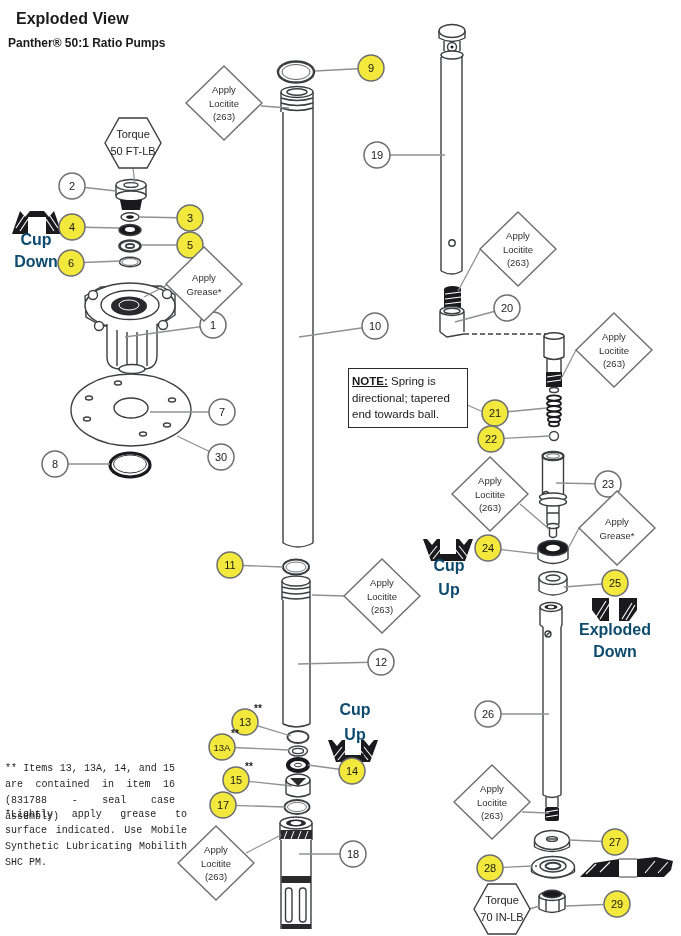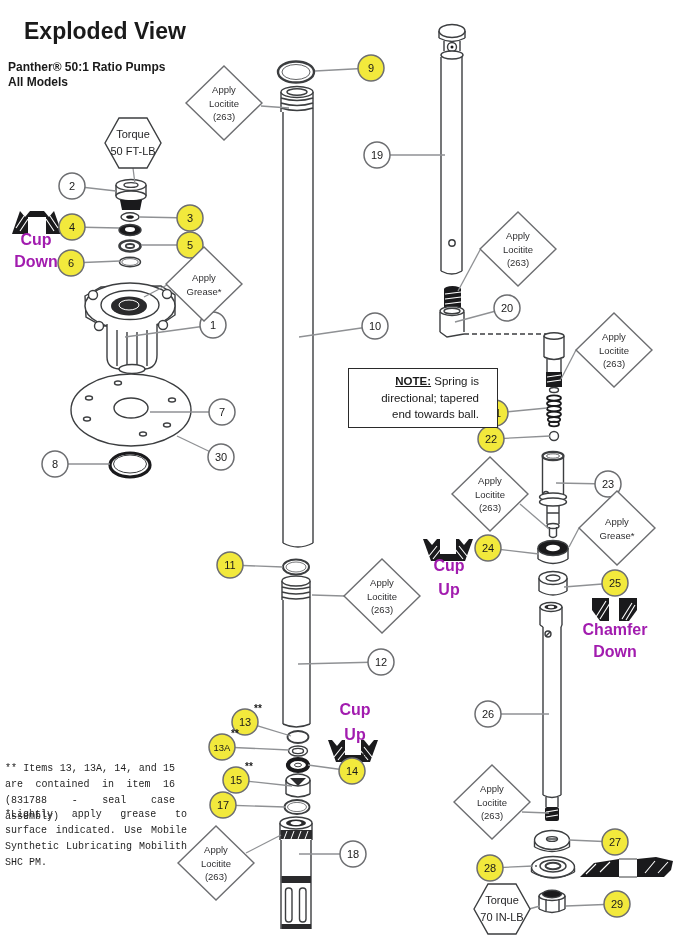--- a/index.html
+++ b/index.html
@@ -1,24 +1,24 @@
 <!DOCTYPE html>
 <html><head>
 <meta charset="utf-8">
 <style>
   html,body{margin:0;padding:0;}
   body{width:681px;height:936px;position:relative;background:#fff;
        font-family:"Liberation Sans",sans-serif;color:#1a1a1a;overflow:hidden;}
   #art{position:absolute;left:0;top:0;}
   .ovl{position:absolute;}
-  #title-block h1{font-size:23px;margin:16px;line-height:1.15;}
+  #title-block h1{font-size:16px;margin:8px;line-height:1.15;}
   #title-block .sub{font-size:12px;font-weight:bold;line-height:1.25;}
-  .lbl{position:absolute;font-weight:bold;font-size:16px;text-align:center;color:#a21caf;line-height:1.1;}
+  .lbl{position:absolute;font-weight:bold;font-size:16px;text-align:center;color:#0c4a6e;line-height:1.1;}
   #note-box{position:absolute;left:348px;top:368px;width:112px;border:1.5px solid #2a2a2a;
-            background:#fff;font-size:11.5px;line-height:1.45;text-align:right;padding:4px 18px;}
+            background:#fff;font-size:11.5px;line-height:1.45;text-align:left;padding:4px 3px;}
   #note-box .note-label{font-weight:bold;text-decoration:underline;}
   .footnote{position:absolute;font-size:10px;line-height:1.6;color:#1f1f1f;text-align:justify;font-family:Liberation Mono, monospace;}
   #footnote-1{left:5px;top:761px;width:170px;}
   #footnote-2{left:5px;top:807px;width:182px;}
   text{font-family:"Liberation Sans",sans-serif;}
 </style>
 </head>
 <body>
 
 <svg id="art" width="681" height="936" viewBox="0 0 681 936">
@@ -521,33 +521,32 @@
         <polygon points="474,909 488,884 516,884 530,909 516,934 488,934" fill="#fff" stroke="#3c3e40" stroke-width="1.4"></polygon>
         <text x="502" y="904" text-anchor="middle" font-size="11" fill="#1f1f21">Torque</text>
         <text x="502" y="921" text-anchor="middle" font-size="11" fill="#1f1f21">70 IN-LB</text>
       </g>
     </g>
 </svg>
 
 <div id="title-block" class="ovl" style="left:8px;top:2px;">
   <h1>Exploded View</h1>
   <div class="sub">Panther® 50:1 Ratio Pumps</div>
-  <div class="sub">All Models</div>
 </div>
 
 <div id="note-box">
   <span class="note-label">NOTE:</span><span> Spring is directional; tapered end towards ball.</span>
 </div>
 
 <div class="lbl" style="left:13px;top:231px;width:46px;">Cup</div>
 <div class="lbl" style="left:7px;top:253px;width:58px;">Down</div>
 
 <div class="lbl" style="left:332px;top:701px;width:46px;">Cup</div>
 <div class="lbl" style="left:334px;top:726px;width:42px;">Up</div>
 
 <div class="lbl" style="left:426px;top:557px;width:46px;">Cup</div>
 <div class="lbl" style="left:428px;top:581px;width:42px;">Up</div>
 
-<div class="lbl" style="left:574px;top:621px;width:82px;">Chamfer</div>
+<div class="lbl" style="left:574px;top:621px;width:82px;">Exploded</div>
 <div class="lbl" style="left:584px;top:643px;width:62px;">Down</div>
 
 <div id="footnote-1" class="footnote">** Items 13, 13A, 14, and 15 are contained in item 16 (831788 - seal case assembly)</div>
 <div id="footnote-2" class="footnote">*Lightly apply grease to surface indicated. Use Mobile Synthetic Lubricating Mobilith SHC PM.</div>
 
 </body></html>

